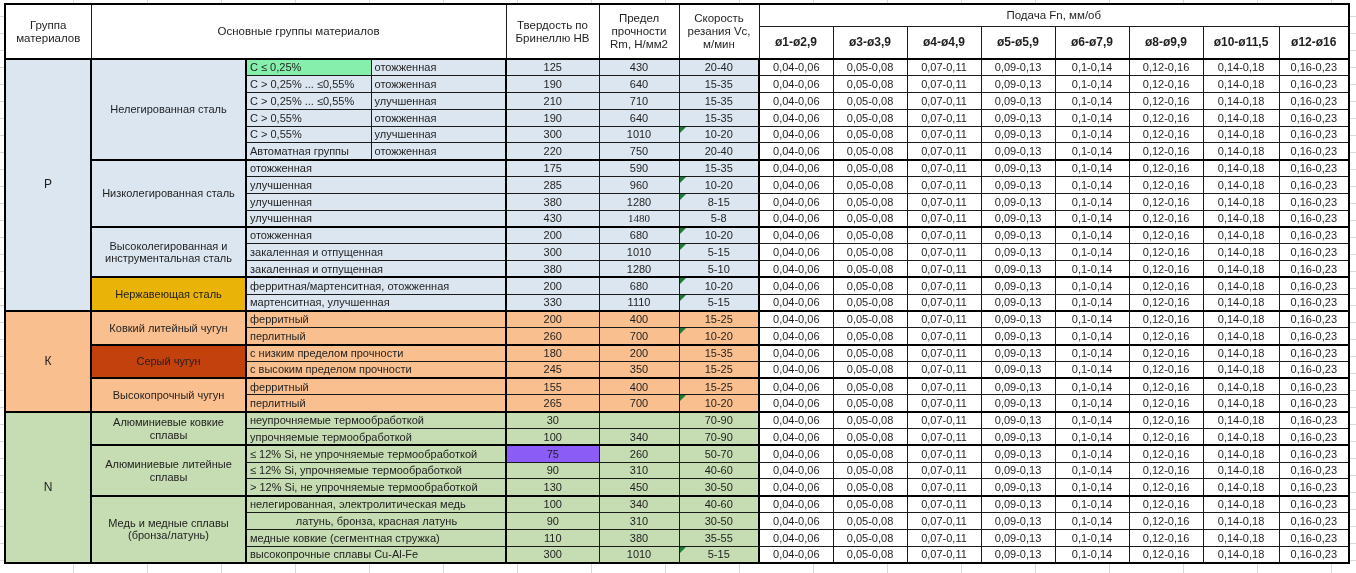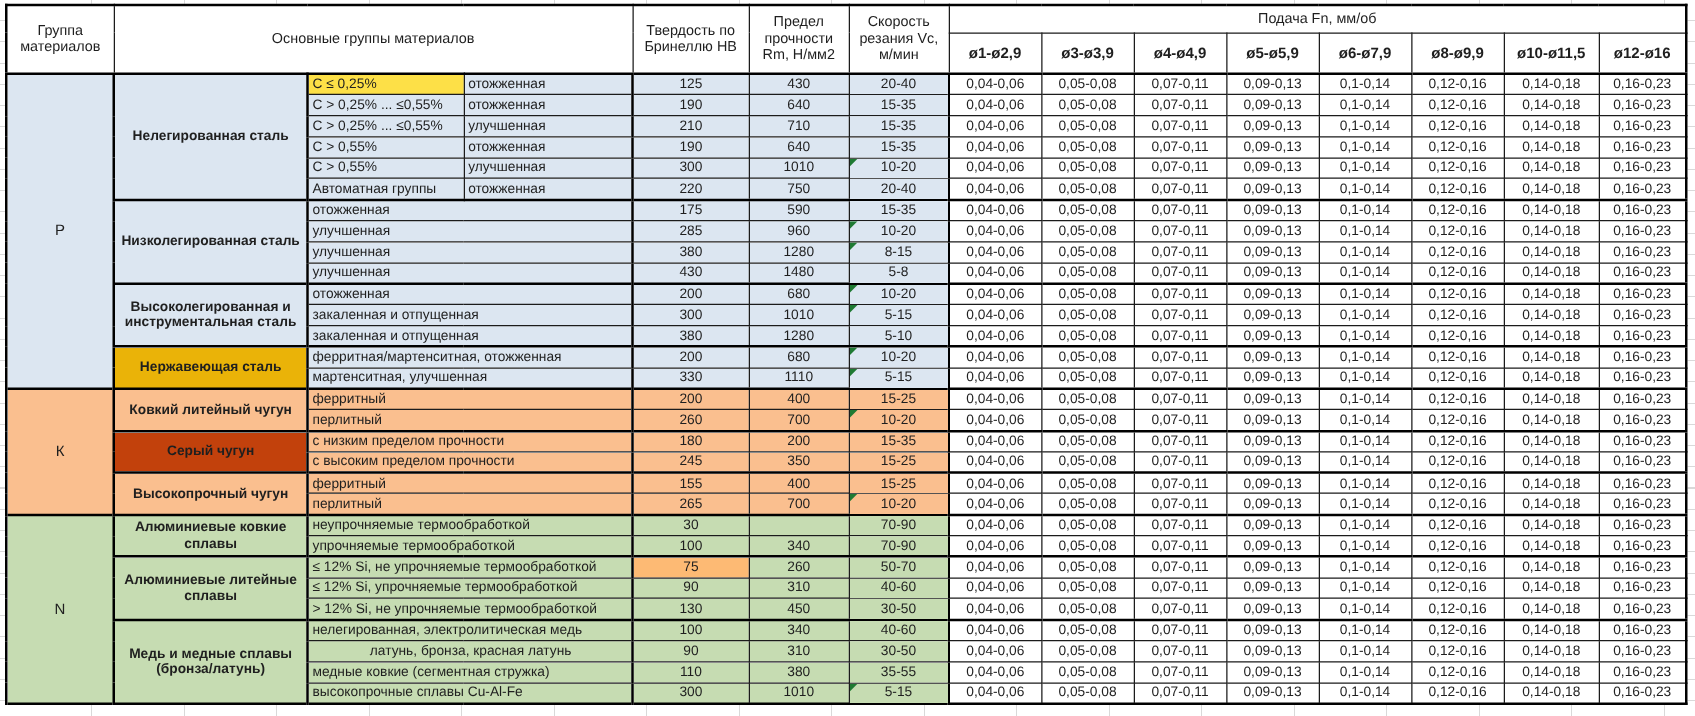--- a/index.html
+++ b/index.html
@@ -19,21 +19,21 @@
   }
   th,td{border:1px solid #1b1b1b;padding:0 2px;line-height:1.12;overflow:hidden;}
   thead th{background:#fff;font-weight:normal;text-align:center;vertical-align:middle;font-size:11.5px;}
   thead tr.r1{height:22px;}
   thead tr.r2{height:33px;}
   thead th.dia{font-weight:bold;font-size:12px;border-bottom:2px solid #000;}
   thead th.merged{border-bottom:2px solid #000;}
   tbody tr{height:16.8px;}
   td{vertical-align:middle;}
   .group-cell{text-align:center;font-size:12px;border-left:2px solid #000;}
-  .subgroup-cell{text-align:center;border-left:2px solid #000;font-weight:bold;}
+  .subgroup-cell{text-align:center;border-left:2px solid #000;}
   .detail{text-align:left;padding-left:3px;border-left:2px solid #000;}
   .detail2{text-align:left;padding-left:3px;}
   .num{text-align:center;}
   .hb{border-left:2px solid #000;}
   .speed-cell{position:relative;}
   .feed{text-align:center;background:#fff;}
   .feed.fl{border-left:2px solid #000;}
   .sub-top{border-top:2px solid #000;}
   .note-tri{
     position:absolute;top:0;left:0;width:0;height:0;
@@ -79,21 +79,21 @@
         <th class="dia">ø6-ø7,9</th>
         <th class="dia">ø8-ø9,9</th>
         <th class="dia">ø10-ø11,5</th>
         <th class="dia">ø12-ø16</th>
       </tr>
     </thead>
     <tbody id="tbody">
         <tr>
           <td class="group-cell sub-top" rowspan="15" style="background: rgb(220, 230, 241);">P</td>
           <td class="subgroup-cell sub-top" rowspan="6" style="background: rgb(220, 230, 241);">Нелегированная сталь</td>
-          <td class="detail sub-top" style="background: #fde047;">C ≤ 0,25%</td>
+          <td class="detail sub-top" style="background: #86efac;">C ≤ 0,25%</td>
           <td class="detail2 sub-top" style="background: rgb(220, 230, 241);">отожженная</td>
           <td class="num hb sub-top" style="background: rgb(220, 230, 241);">125</td>
           <td class="num sub-top" style="background: rgb(220, 230, 241);">430</td>
           <td class="num speed-cell sub-top" style="background: rgb(220, 230, 241);"><span>20-40</span></td>
           <td class="feed fl sub-top" style="background: rgb(255, 255, 255);">0,04-0,06</td>
           <td class="feed sub-top" style="background: rgb(255, 255, 255);">0,05-0,08</td>
           <td class="feed sub-top" style="background: rgb(255, 255, 255);">0,07-0,11</td>
           <td class="feed sub-top" style="background: rgb(255, 255, 255);">0,09-0,13</td>
           <td class="feed sub-top" style="background: rgb(255, 255, 255);">0,1-0,14</td>
           <td class="feed sub-top" style="background: rgb(255, 255, 255);">0,12-0,16</td>
@@ -214,21 +214,21 @@
           <td class="feed" style="background: rgb(255, 255, 255);">0,07-0,11</td>
           <td class="feed" style="background: rgb(255, 255, 255);">0,09-0,13</td>
           <td class="feed" style="background: rgb(255, 255, 255);">0,1-0,14</td>
           <td class="feed" style="background: rgb(255, 255, 255);">0,12-0,16</td>
           <td class="feed" style="background: rgb(255, 255, 255);">0,14-0,18</td>
           <td class="feed" style="background: rgb(255, 255, 255);">0,16-0,23</td>
         </tr>
         <tr>
           <td class="detail" colspan="2" style="background: rgb(220, 230, 241);">улучшенная</td>
           <td class="num hb" style="background: rgb(220, 230, 241);">430</td>
-          <td class="num" style="background: rgb(220, 230, 241);">1480</td>
+          <td class="num" style="background: rgb(220, 230, 241); font-family: Liberation Serif, serif;">1480</td>
           <td class="num speed-cell" style="background: rgb(220, 230, 241);"><span>5-8</span></td>
           <td class="feed fl" style="background: rgb(255, 255, 255);">0,04-0,06</td>
           <td class="feed" style="background: rgb(255, 255, 255);">0,05-0,08</td>
           <td class="feed" style="background: rgb(255, 255, 255);">0,07-0,11</td>
           <td class="feed" style="background: rgb(255, 255, 255);">0,09-0,13</td>
           <td class="feed" style="background: rgb(255, 255, 255);">0,1-0,14</td>
           <td class="feed" style="background: rgb(255, 255, 255);">0,12-0,16</td>
           <td class="feed" style="background: rgb(255, 255, 255);">0,14-0,18</td>
           <td class="feed" style="background: rgb(255, 255, 255);">0,16-0,23</td>
         </tr>
@@ -418,21 +418,21 @@
           <td class="feed" style="background: rgb(255, 255, 255);">0,07-0,11</td>
           <td class="feed" style="background: rgb(255, 255, 255);">0,09-0,13</td>
           <td class="feed" style="background: rgb(255, 255, 255);">0,1-0,14</td>
           <td class="feed" style="background: rgb(255, 255, 255);">0,12-0,16</td>
           <td class="feed" style="background: rgb(255, 255, 255);">0,14-0,18</td>
           <td class="feed" style="background: rgb(255, 255, 255);">0,16-0,23</td>
         </tr>
         <tr>
           <td class="subgroup-cell sub-top" rowspan="3" style="background: rgb(198, 220, 178);">Алюминиевые литейные сплавы</td>
           <td class="detail sub-top" colspan="2" style="background: rgb(198, 220, 178);">≤ 12% Si, не упрочняемые термообработкой</td>
-          <td class="num hb sub-top" style="background: #fdba74; margin-top: 32px;">75</td>
+          <td class="num hb sub-top" style="background: #8b5cf6; margin-top: 32px;">75</td>
           <td class="num sub-top" style="background: rgb(198, 220, 178);">260</td>
           <td class="num speed-cell sub-top" style="background: rgb(198, 220, 178);"><span>50-70</span></td>
           <td class="feed fl sub-top" style="background: rgb(255, 255, 255);">0,04-0,06</td>
           <td class="feed sub-top" style="background: rgb(255, 255, 255);">0,05-0,08</td>
           <td class="feed sub-top" style="background: rgb(255, 255, 255);">0,07-0,11</td>
           <td class="feed sub-top" style="background: rgb(255, 255, 255);">0,09-0,13</td>
           <td class="feed sub-top" style="background: rgb(255, 255, 255);">0,1-0,14</td>
           <td class="feed sub-top" style="background: rgb(255, 255, 255);">0,12-0,16</td>
           <td class="feed sub-top" style="background: rgb(255, 255, 255);">0,14-0,18</td>
           <td class="feed sub-top" style="background: rgb(255, 255, 255);">0,16-0,23</td>

